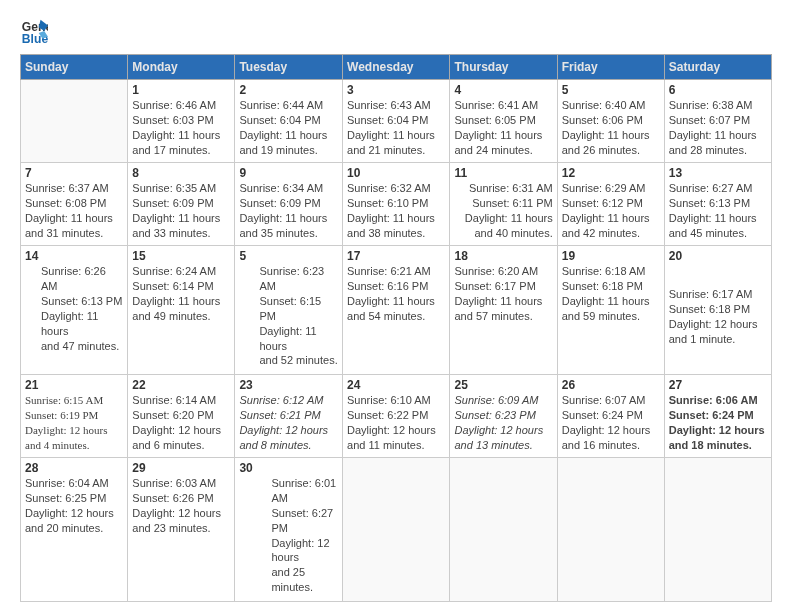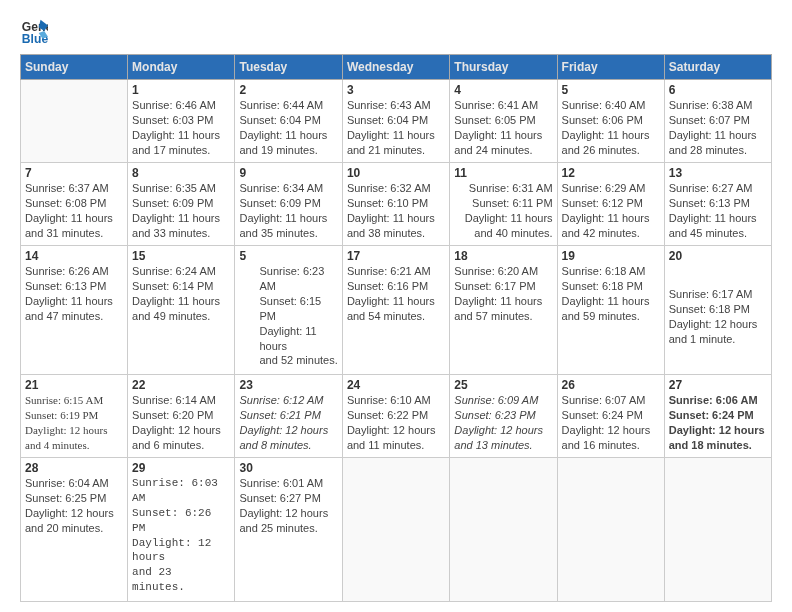--- a/index.html
+++ b/index.html
@@ -214,21 +214,21 @@
             <span class="day-number">13</span>
             <div class="day-info" style="white-space: pre-line;">Sunrise: 6:27 AM
 Sunset: 6:13 PM
 Daylight: 11 hours
 and 45 minutes.</div>
           </td>
         </tr>
         <tr>
           <td>
             <span class="day-number">14</span>
-            <div class="day-info" style="white-space: pre-line;">Sunrise: 6:26 AM
+            <div class="day-info" style="white-space: pre-line; margin-left: 16px;">Sunrise: 6:26 AM
 Sunset: 6:13 PM
 Daylight: 11 hours
 and 47 minutes.</div>
           </td>
           <td>
             <span class="day-number">15</span>
             <div class="day-info" style="white-space: pre-line;">Sunrise: 6:24 AM
 Sunset: 6:14 PM
 Daylight: 11 hours
 and 49 minutes.</div>
@@ -323,28 +323,28 @@
         <tr class="last-row">
           <td>
             <span class="day-number">28</span>
             <div class="day-info" style="white-space: pre-line;">Sunrise: 6:04 AM
 Sunset: 6:25 PM
 Daylight: 12 hours
 and 20 minutes.</div>
           </td>
           <td>
             <span class="day-number">29</span>
-            <div class="day-info" style="white-space: pre-line; font-family: Liberation Mono, monospace;">Sunrise: 6:03 AM
+            <div class="day-info" style="white-space: pre-line;">Sunrise: 6:03 AM
 Sunset: 6:26 PM
 Daylight: 12 hours
 and 23 minutes.</div>
           </td>
           <td>
             <span class="day-number">30</span>
-            <div class="day-info" style="white-space: pre-line;">Sunrise: 6:01 AM
+            <div class="day-info" style="white-space: pre-line; margin-left: 32px;">Sunrise: 6:01 AM
 Sunset: 6:27 PM
 Daylight: 12 hours
 and 25 minutes.</div>
           </td>
           <td class="empty-cell"></td>
           <td class="empty-cell"></td>
           <td class="empty-cell"></td>
           <td class="empty-cell"></td>
         </tr>
       </tbody>

